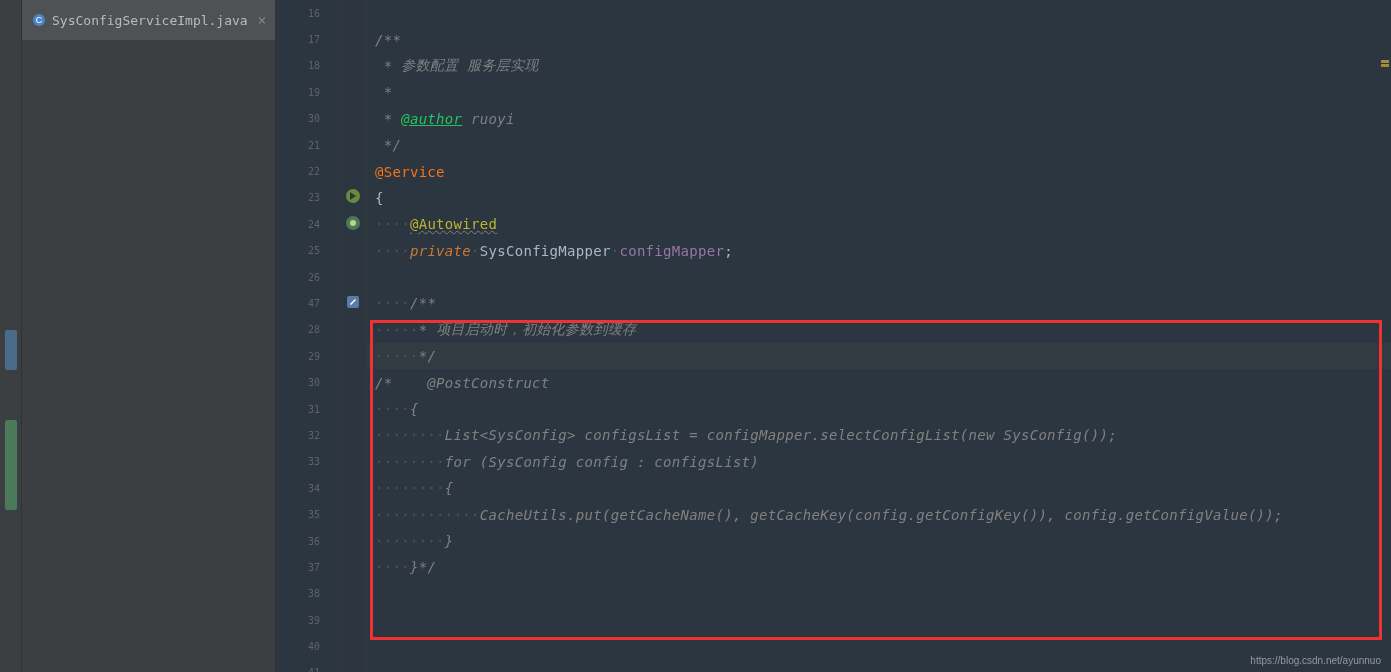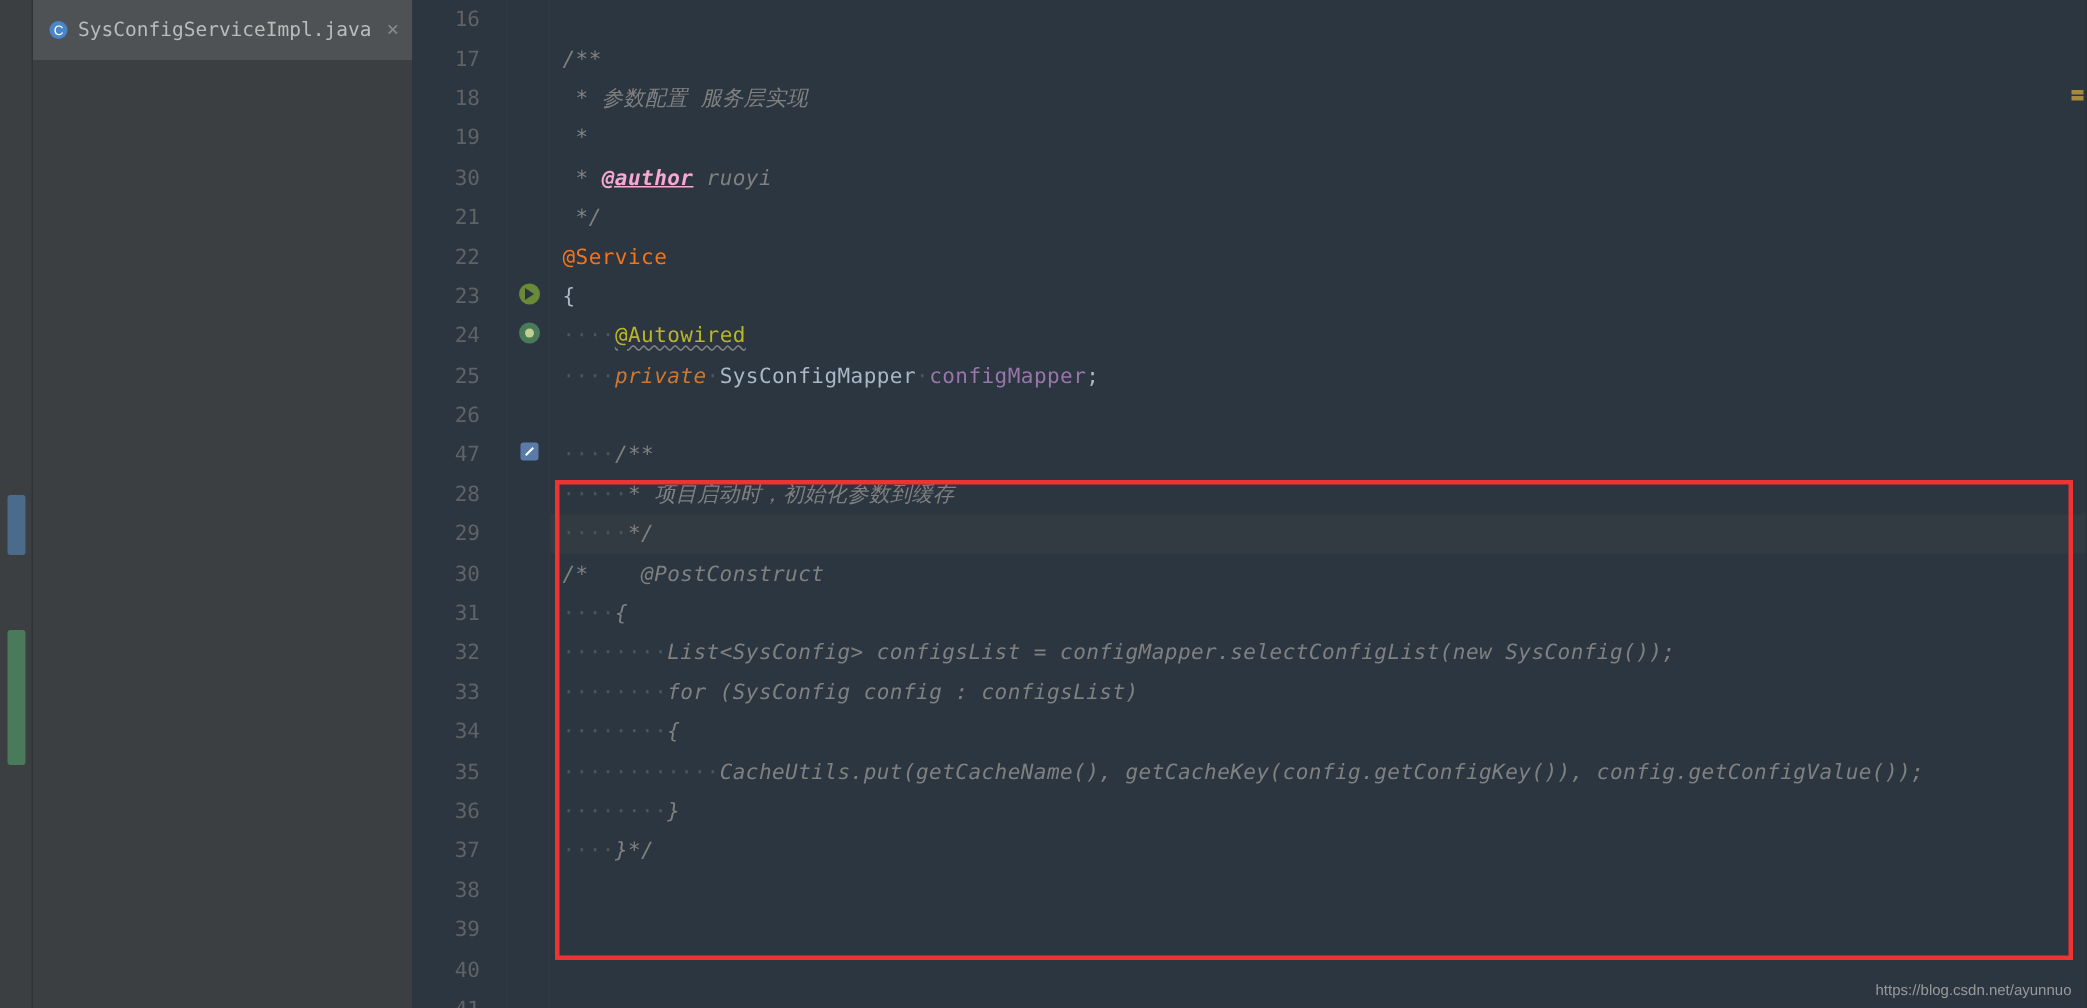--- a/index.html
+++ b/index.html
@@ -82,41 +82,41 @@
 .line-row {
   height: 26.4px;
   display: flex;
   align-items: center;
 }
 .lineno {
   width: 100%;
   text-align: right;
   padding-right: 18px;
   color: #606366;
-  font-size: 14px;
+  font-size: 10px;
   font-family: inherit;
 }
 .icon-cell {
   height: 26.4px;
   display: flex;
   align-items: center;
   justify-content: center;
 }
 .code-line {
   height: 26.4px;
   display: flex;
   align-items: center;
   white-space: pre;
   padding-left: 8px;
   font-family: 'Consolas', 'Monaco', monospace;
   letter-spacing: 0.3px;
 }
 .current-line { background: #323a42; }
 .comment { color: #808080; font-style: italic; }
-.comment-kw { color: #f9a8d4; font-style: italic; font-weight: bold; text-decoration: underline; }
+.comment-kw { color: #22c55e; font-style: italic; font-weight: normal; text-decoration: underline; }
 .keyword { color: #cc7832; font-style: italic; }
 .class-name { color: #a9b7c6; }
 .annotation { color: #f97316; }
 .annotation-wavy { 
   color: #bbb529; 
   text-decoration: underline wavy #808080;
   text-decoration-thickness: 1px;
 }
 .field { color: #9876aa; }
 .brace { color: #a9b7c6; }

